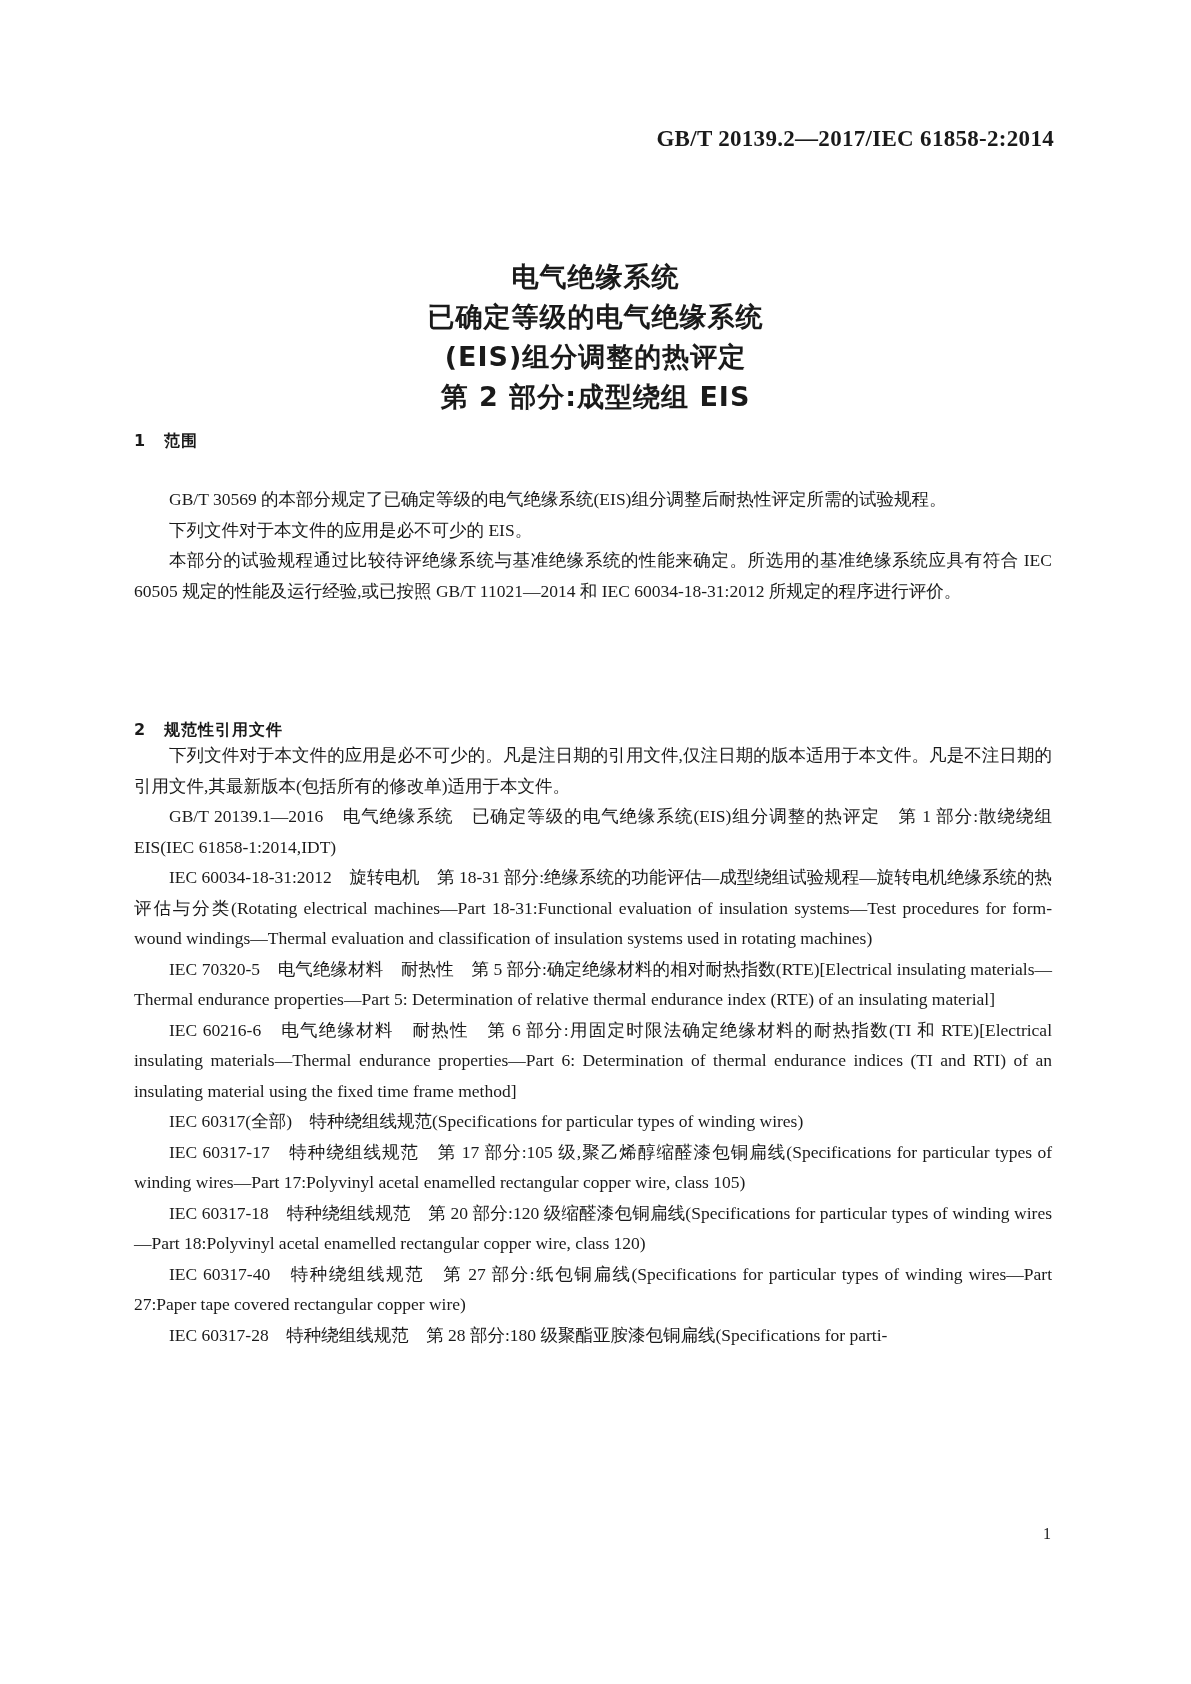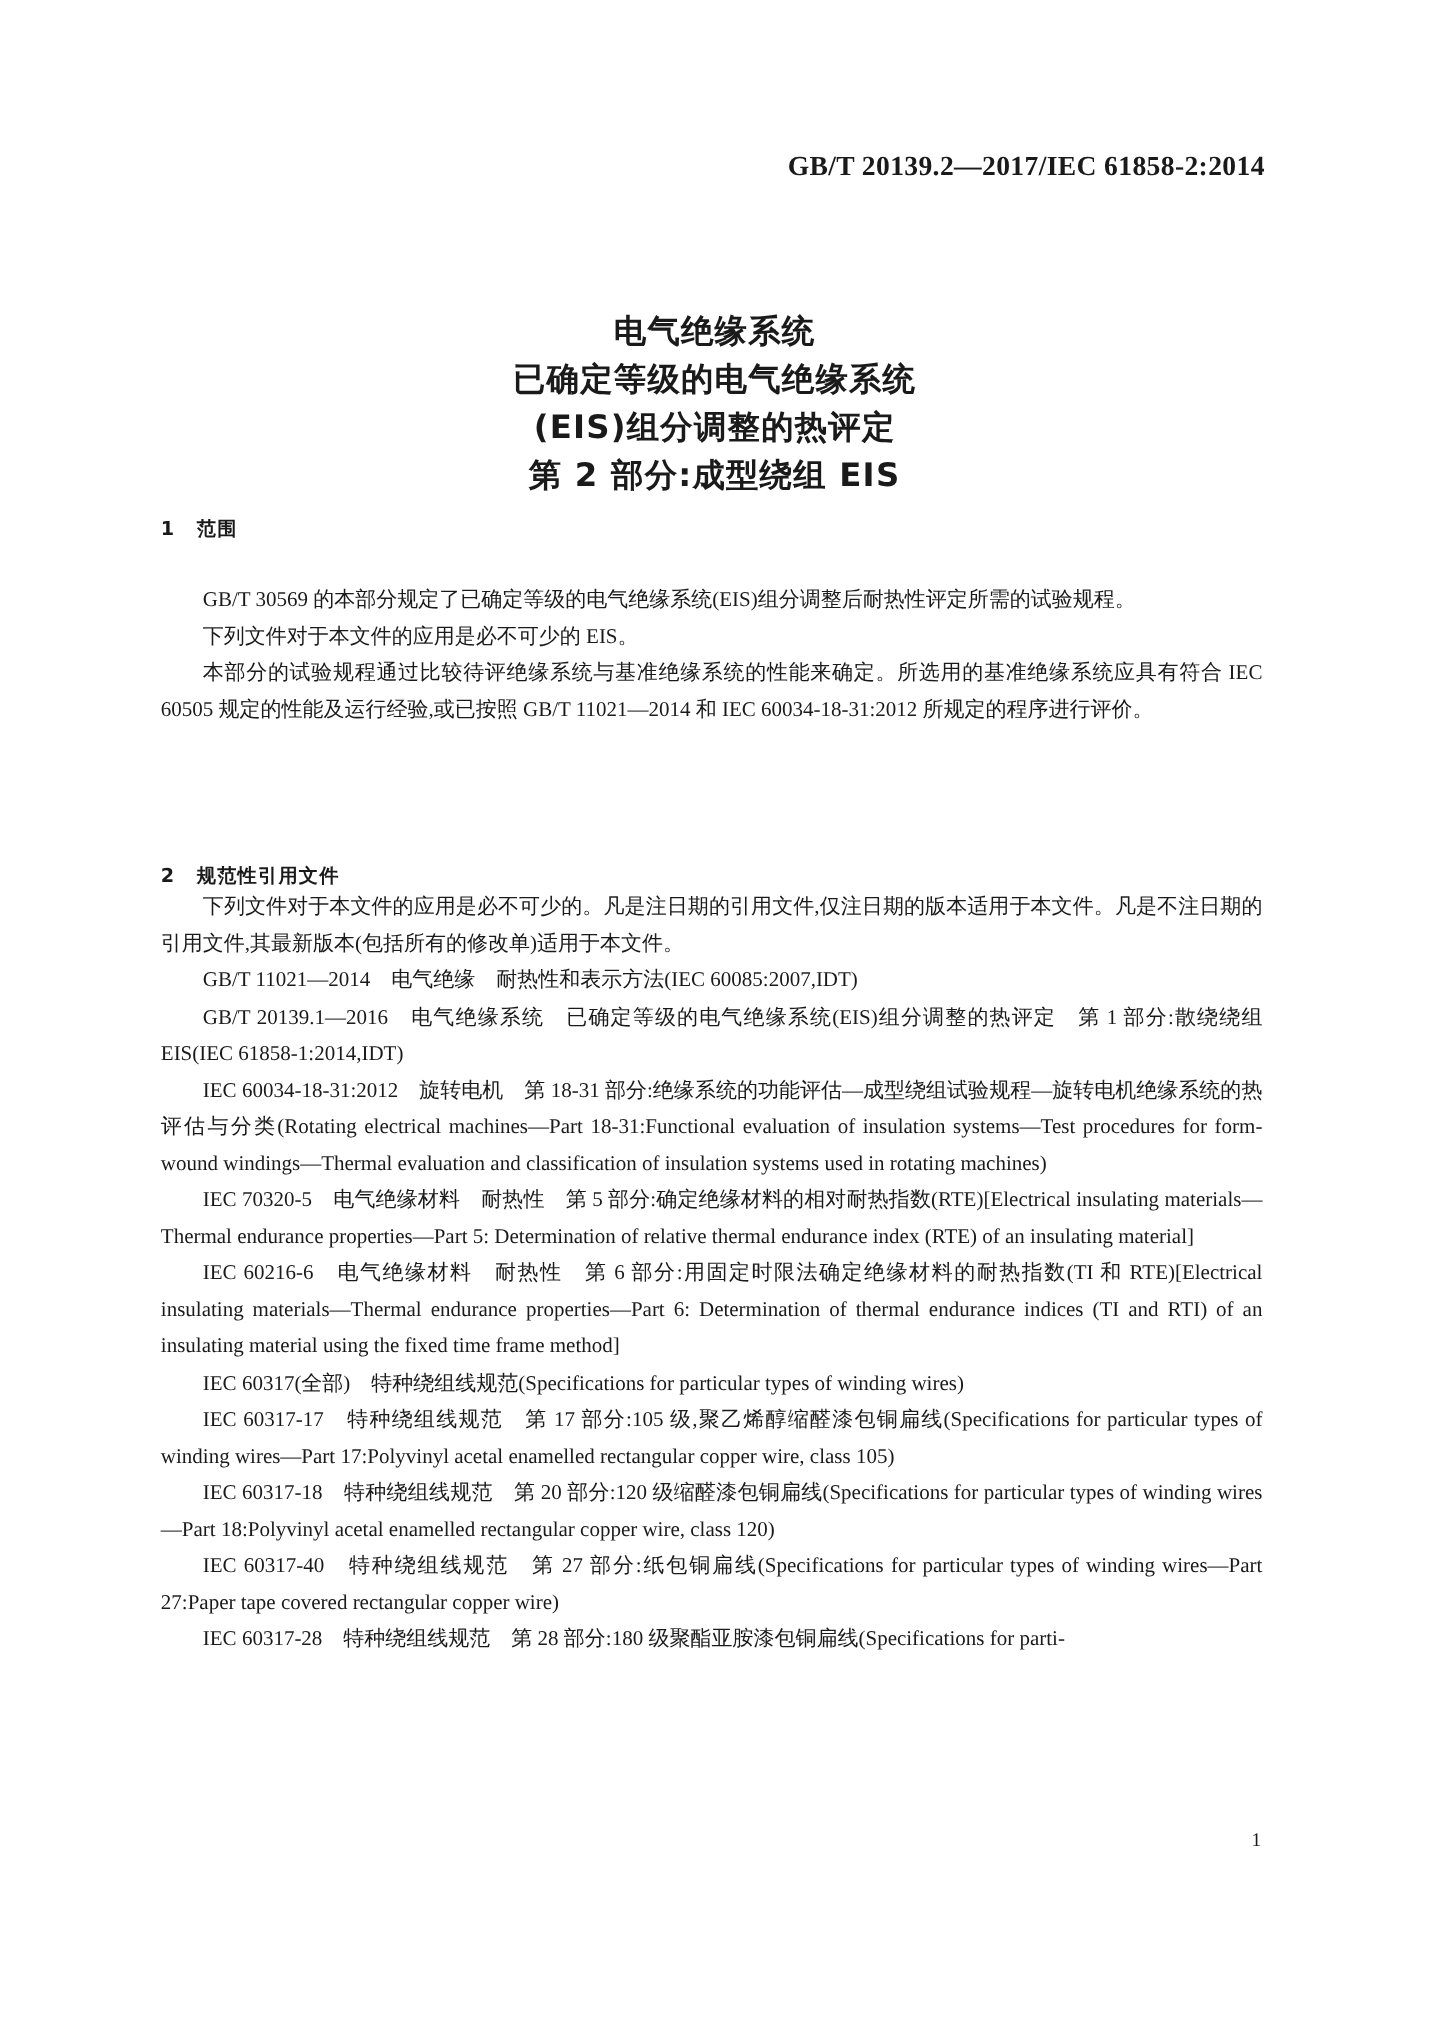--- a/index.html
+++ b/index.html
@@ -100,21 +100,20 @@
     <p>下列文件对于本文件的应用是必不可少的 EIS。</p>
     <p>本部分的试验规程通过比较待评绝缘系统与基准绝缘系统的性能来确定。所选用的基准绝缘系统应具有符合 IEC 60505 规定的性能及运行经验,或已按照 GB/T 11021—2014 和 IEC 60034-18-31:2012 所规定的程序进行评价。</p>
   </div>
 
   <div class="section-heading" style="top:720px;">
     <span class="num">2</span><span>规范性引用文件</span>
   </div>
 
   <div class="body-text" style="top:740px;">
     <p>下列文件对于本文件的应用是必不可少的。凡是注日期的引用文件,仅注日期的版本适用于本文件。凡是不注日期的引用文件,其最新版本(包括所有的修改单)适用于本文件。</p>
-    <p>GB/T 11021—2014　电气绝缘　耐热性和表示方法(IEC 60085:2007,IDT)</p>
     <p>GB/T 20139.1—2016　电气绝缘系统　已确定等级的电气绝缘系统(EIS)组分调整的热评定　第 1 部分:散绕绕组 EIS(IEC 61858-1:2014,IDT)</p>
     <p>IEC 60034-18-31:2012　旋转电机　第 18-31 部分:绝缘系统的功能评估—成型绕组试验规程—旋转电机绝缘系统的热评估与分类(Rotating electrical machines—Part 18-31:Functional evaluation of insulation systems—Test procedures for form-wound windings—Thermal evaluation and classification of insulation systems used in rotating machines)</p>
     <p>IEC 70320-5　电气绝缘材料　耐热性　第 5 部分:确定绝缘材料的相对耐热指数(RTE)[Electrical insulating materials—Thermal endurance properties—Part 5: Determination of relative thermal endurance index (RTE) of an insulating material]</p>
     <p>IEC 60216-6　电气绝缘材料　耐热性　第 6 部分:用固定时限法确定绝缘材料的耐热指数(TI 和 RTE)[Electrical insulating materials—Thermal endurance properties—Part 6: Determination of thermal endurance indices (TI and RTI) of an insulating material using the fixed time frame method]</p>
     <p>IEC 60317(全部)　特种绕组线规范(Specifications for particular types of winding wires)</p>
     <p>IEC 60317-17　特种绕组线规范　第 17 部分:105 级,聚乙烯醇缩醛漆包铜扁线(Specifications for particular types of winding wires—Part 17:Polyvinyl acetal enamelled rectangular copper wire, class 105)</p>
     <p>IEC 60317-18　特种绕组线规范　第 20 部分:120 级缩醛漆包铜扁线(Specifications for particular types of winding wires—Part 18:Polyvinyl acetal enamelled rectangular copper wire, class 120)</p>
     <p>IEC 60317-40　特种绕组线规范　第 27 部分:纸包铜扁线(Specifications for particular types of winding wires—Part 27:Paper tape covered rectangular copper wire)</p>
     <p>IEC 60317-28　特种绕组线规范　第 28 部分:180 级聚酯亚胺漆包铜扁线(Specifications for parti-</p>
   </div>

